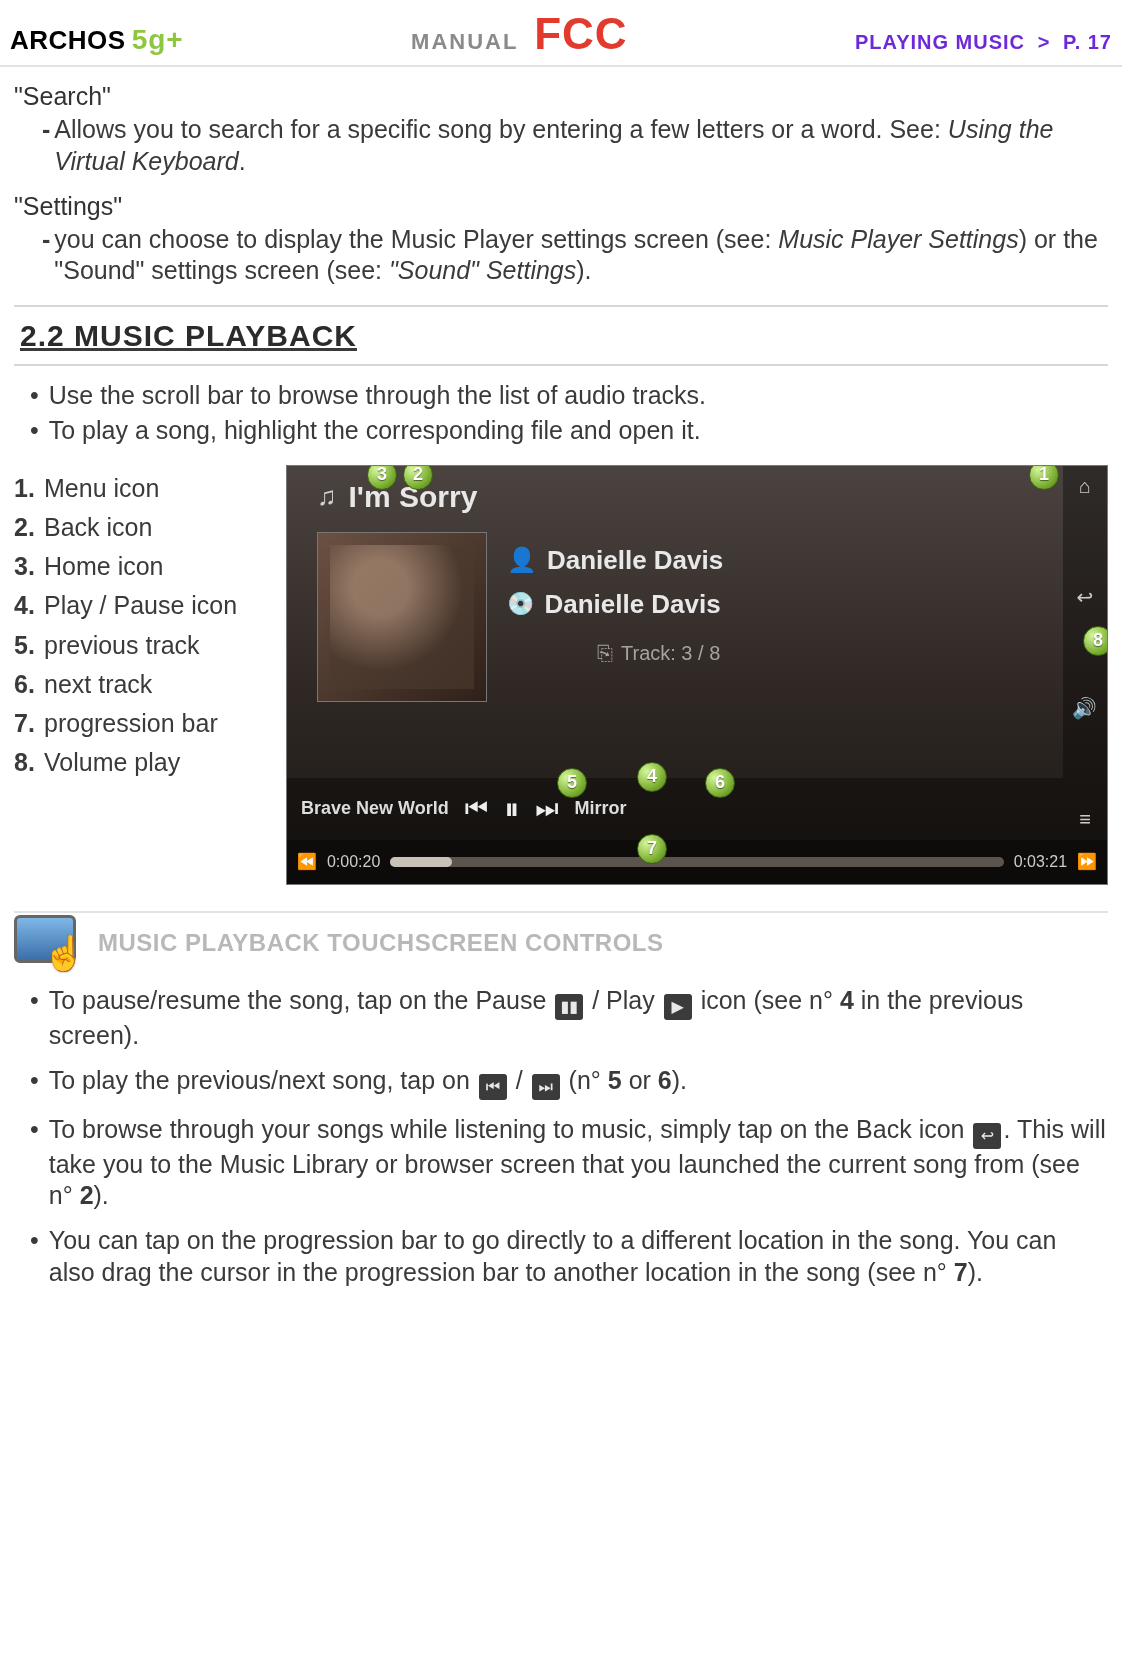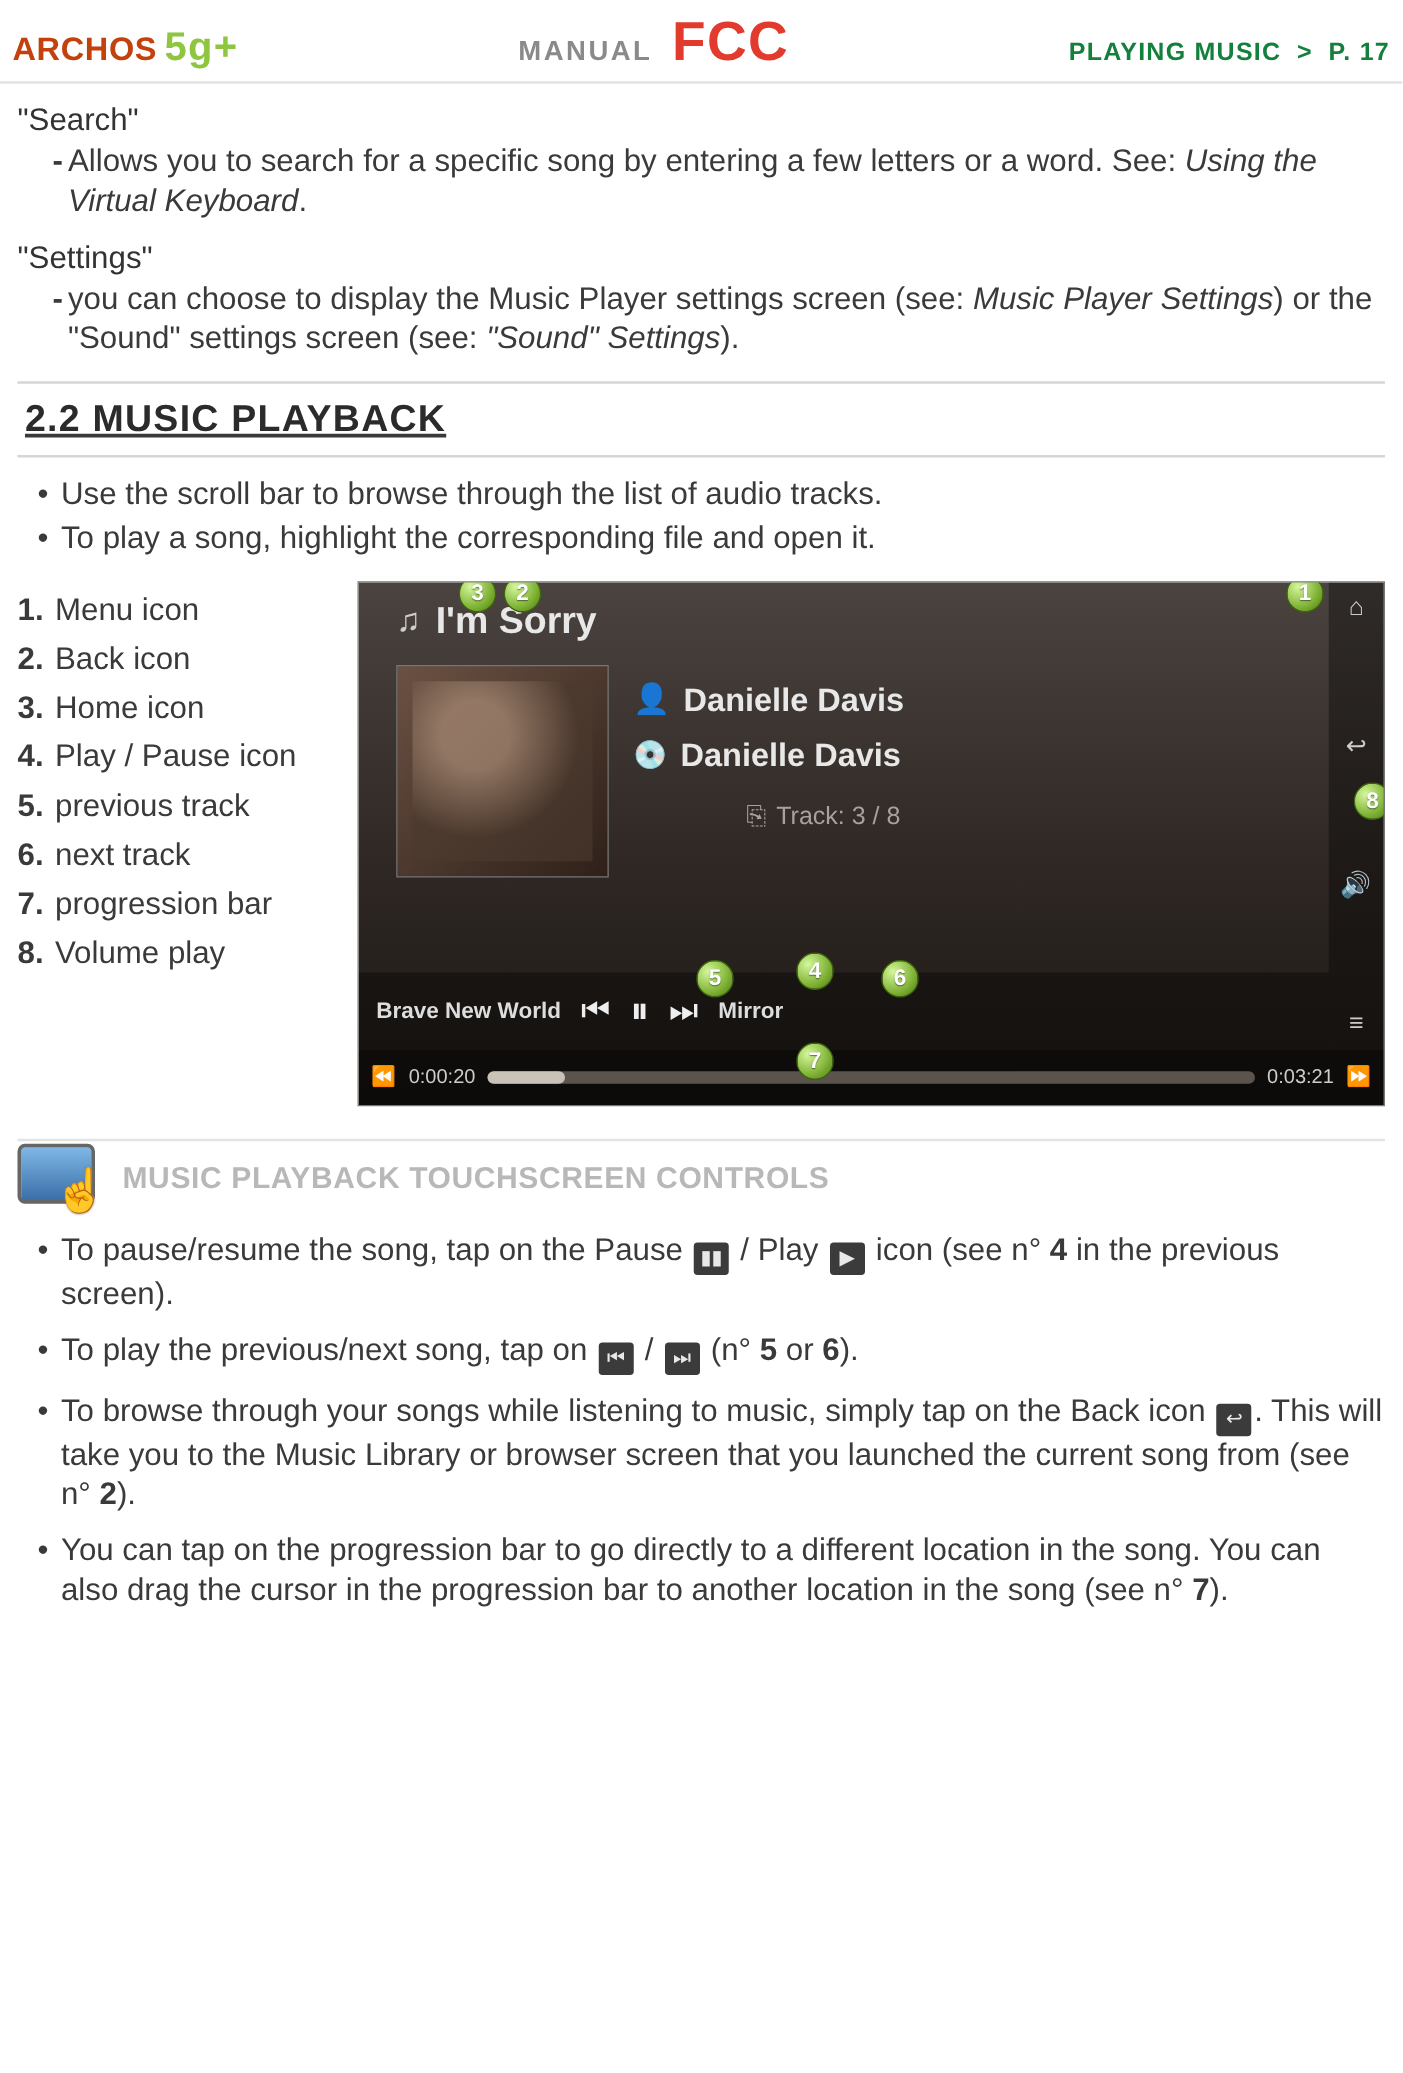--- a/index.html
+++ b/index.html
@@ -16,47 +16,47 @@
     display: flex;
     align-items: baseline;
     padding: 6px 10px 4px 10px;
     border-bottom: 2px solid #e3e3e3;
   }
   .brand {
     font-family: Arial, sans-serif;
     font-weight: 900;
     font-size: 26px;
     letter-spacing: 0.5px;
-    color: #c2410c;
+    color: #000000;
   }
   .model {
     color: #8ec63f;
     font-weight: 700;
-    font-size: 32px;
+    font-size: 28px;
     margin-left: 6px;
     letter-spacing: 1px;
   }
   .manual-label {
     flex: 1;
     text-align: center;
     font-size: 22px;
     color: #8a8a8a;
     letter-spacing: 2px;
     font-weight: 600;
   }
   .fcc {
     color: #e23b2e;
     font-weight: 900;
     font-size: 44px;
     letter-spacing: 1px;
     margin-left: 8px;
     font-family: Arial Black, Arial, sans-serif;
   }
   .right-head {
-    color: #15803d;
+    color: #6d28d9;
     font-size: 20px;
     letter-spacing: 1px;
     font-weight: 700;
   }
   .right-head .gt { margin: 0 6px; }
   .content { padding: 8px 14px 20px 14px; }
   .term { font-size: 25px; color: #333; margin-top: 6px; }
   .dash-item {
     display: flex;
     margin: 2px 0 14px 28px;

